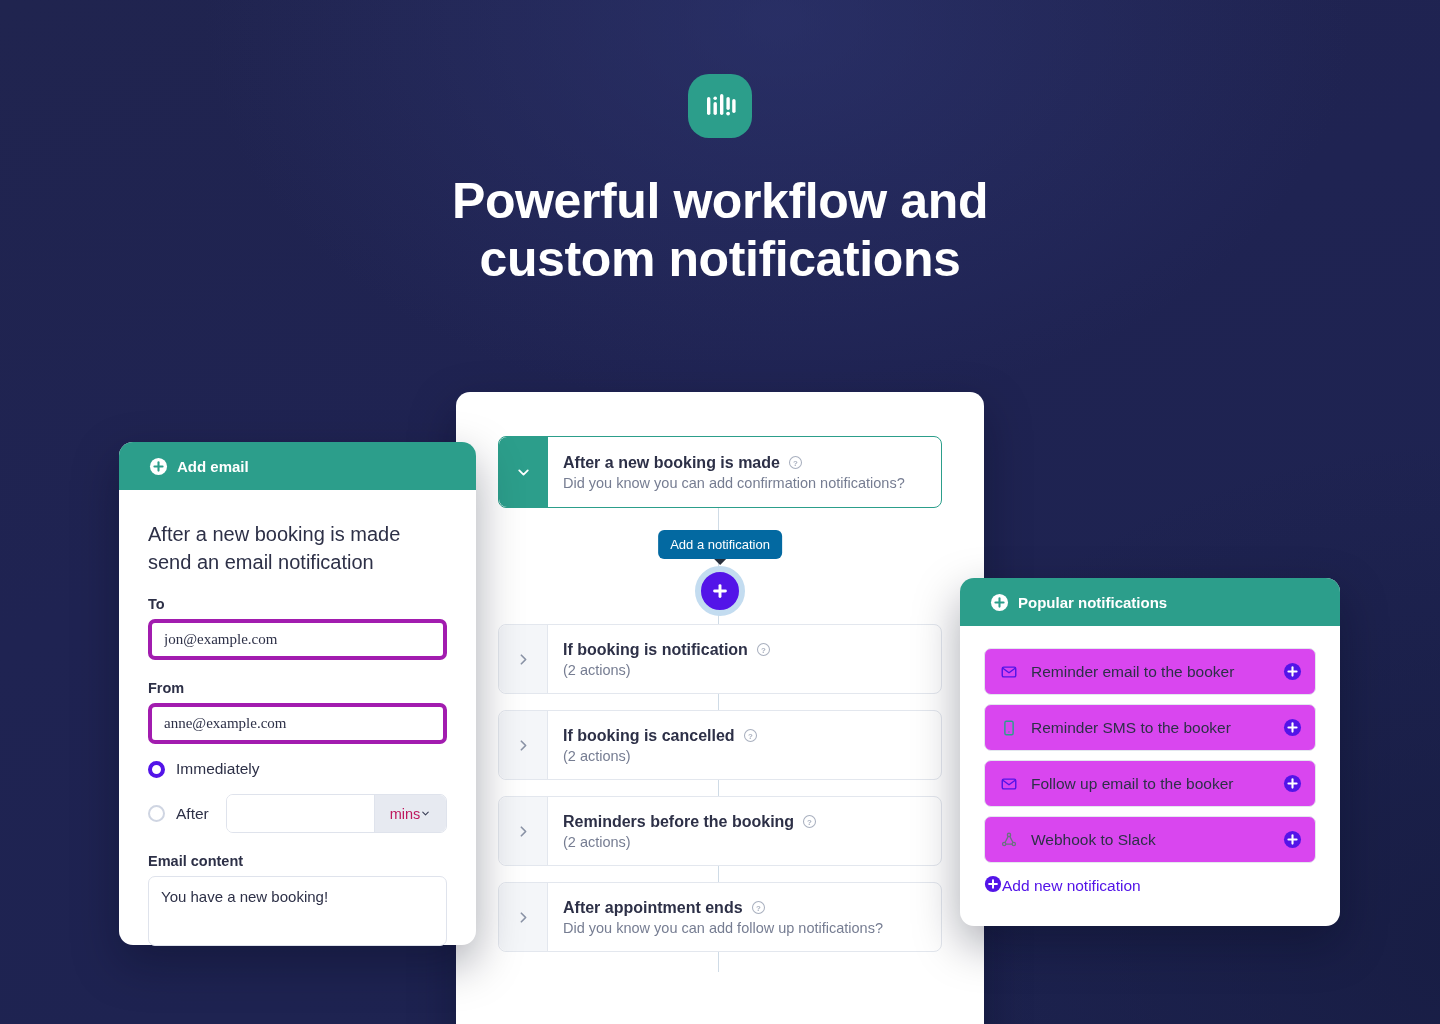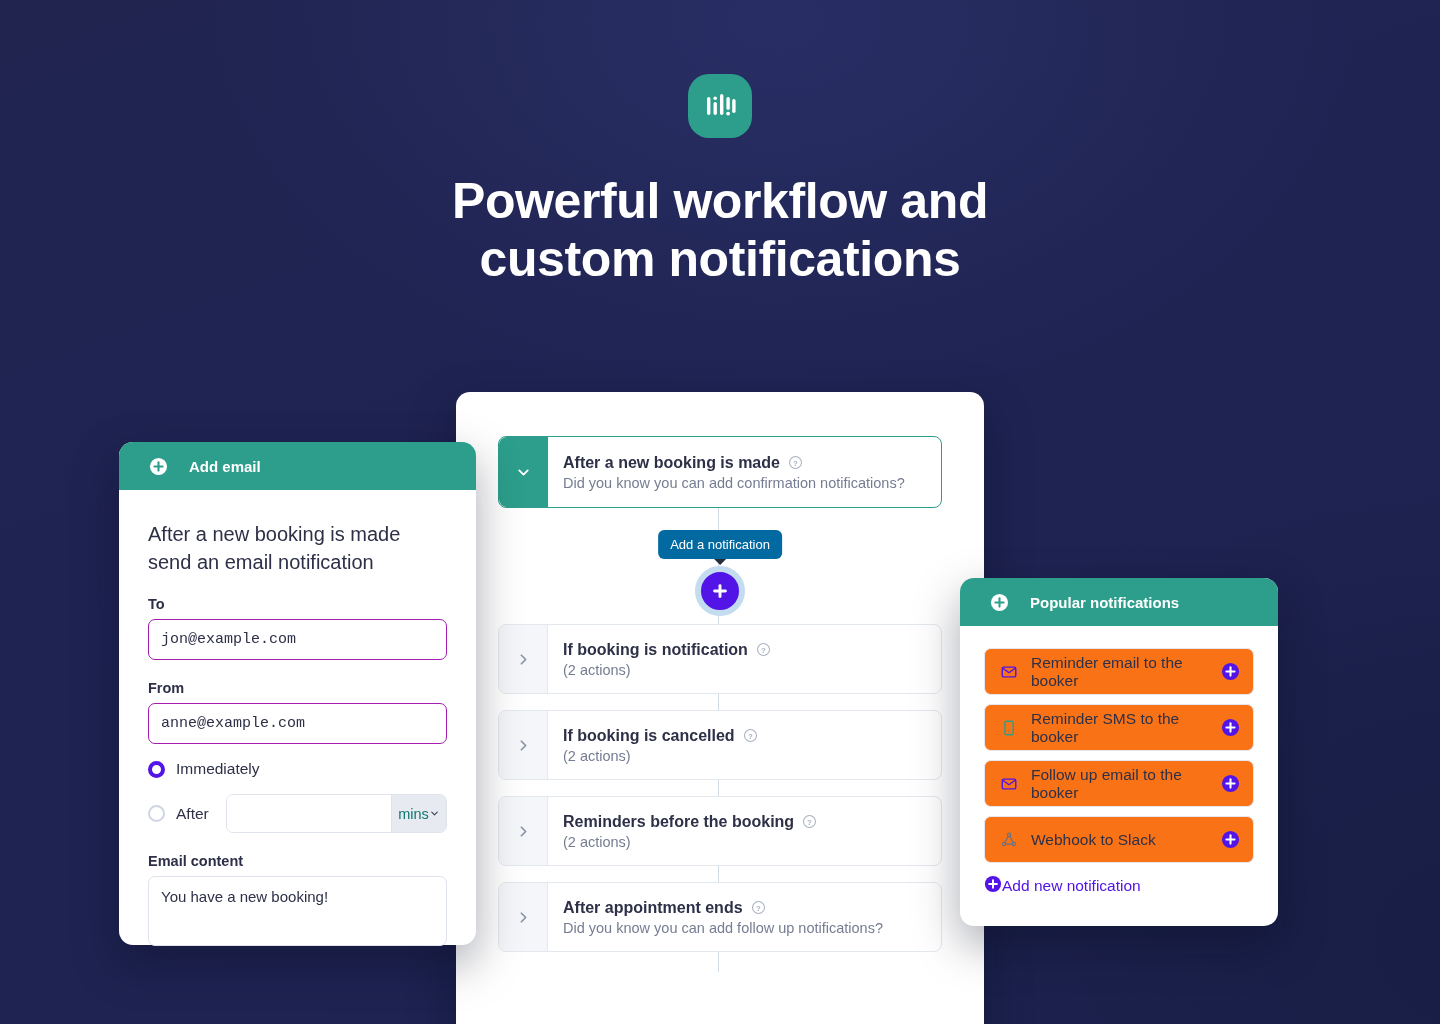--- a/index.html
+++ b/index.html
@@ -66,21 +66,21 @@
     border-radius: 14px;
     box-shadow: 0 18px 46px rgba(6,9,30,0.34);
   }
   .card-head {
     background: #2c9e8b;
     border-radius: 14px 14px 0 0;
     height: 48px;
     display: flex;
     align-items: center;
     padding-left: 30px;
-    gap: 21px;
+    gap: 9px;
   }
   .card-head-title {
     color: #ffffff;
     font-size: 15px;
     font-weight: 700;
   }
   .plus-badge { width: 19px; height: 19px; display: block; }
 
   
   #left-card {
@@ -102,24 +102,24 @@
   .field-label {
     font-size: 14.5px;
     font-weight: 700;
     color: #2d3047;
     margin-top: 20px;
     margin-bottom: 7px;
   }
   .text-input {
     width: 100%;
     height: 41px;
-    border: 1px solid #a21caf;
+    border: 4px solid #a21caf;
     border-radius: 7px;
     padding: 16px 12px;
-    font-family: Liberation Mono, monospace;
+    font-family: Liberation Serif, serif;
     font-size: 15px;
     color: #2d3047;
     background: #fff;
     outline: none;
   }
   .radio-row {
     display: flex;
     align-items: center;
     gap: 11px;
     margin-top: 16px;
@@ -152,28 +152,28 @@
     flex: 1;
     border: none;
     outline: none;
     padding: 0 10px;
     font-family: "Liberation Sans", sans-serif;
     font-size: 15px;
     background: #fff;
     min-width: 0;
   }
   .unit-select {
-    width: 55px;
+    width: 72px;
     background: #e7eaf1;
     border-left: 1px solid #dfe3ec;
     display: flex;
     align-items: center;
     justify-content: center;
     font-size: 14.5px;
-    color: #0f766e;
+    color: #be185d;
   }
   .textarea {
     width: 100%;
     height: 70px;
     border: 1px solid #dfe3ec;
     border-radius: 7px;
     padding: 11px 12px;
     font-family: "Liberation Sans", sans-serif;
     font-size: 15px;
     color: #2d3047;
@@ -296,34 +296,34 @@
     display: flex;
     align-items: center;
     justify-content: center;
     cursor: pointer;
   }
 
   
   #right-card {
     left: 960px;
     top: 578px;
-    width: 318px;
+    width: 380px;
     height: 348px;
     z-index: 4;
   }
   #right-card .body { padding: 22px 24px 0 24px; }
   .notif-row {
     display: flex;
     align-items: center;
     height: 47px;
     border: 1px solid #e3e7ee;
     border-radius: 7px;
     padding: 0 13px 0 14px;
     margin-bottom: 9px;
-    background: #f97316;
+    background: #d946ef;
   }
   .notif-icon {
     width: 20px;
     flex: 0 0 20px;
     display: flex;
     align-items: center;
     justify-content: center;
     margin-right: 12px;
   }
   .notif-label {

